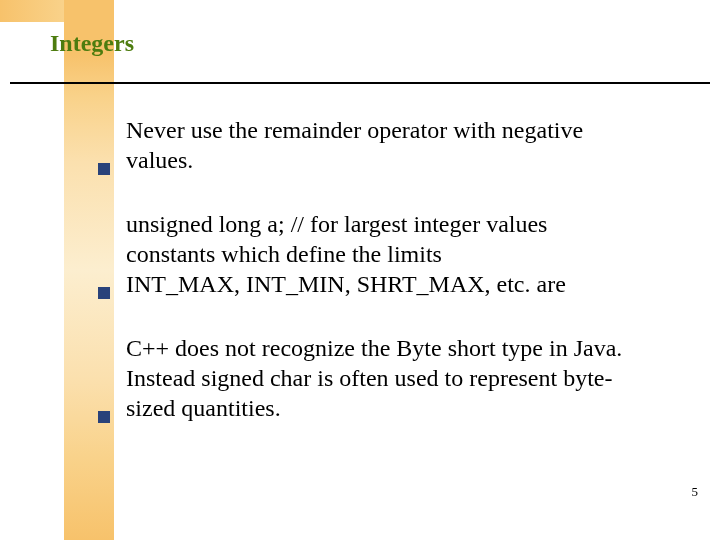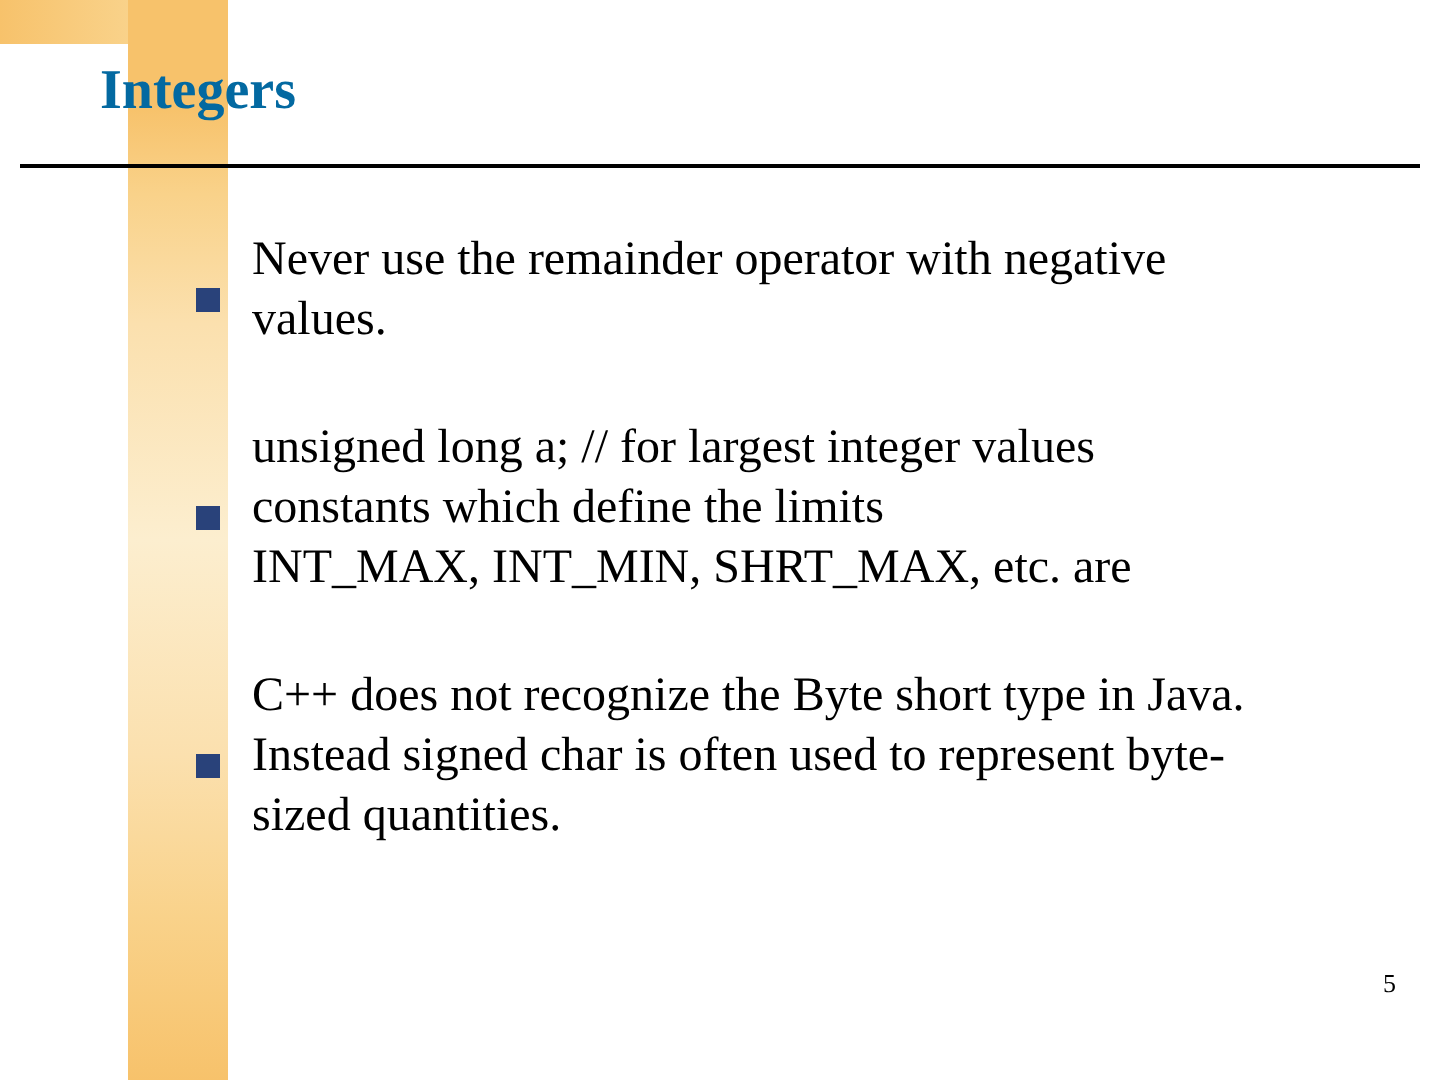--- a/index.html
+++ b/index.html
@@ -36,42 +36,42 @@
     width: 64px;
     height: 22px;
     background: linear-gradient(to right, #f7c26b, #f9d28a);
   }
   .title-box {
     position: absolute;
     left: 50px;
     top: 30px;
   }
   .title {
-    font-size: 28px;
+    font-size: 24px;
     font-weight: bold;
-    color: #0369a1;
+    color: #4d7c0f;
     letter-spacing: 0px;
   }
   .hr-line {
     position: absolute;
     left: 10px;
     top: 82px;
     width: 700px;
     height: 2px;
     background: #000;
   }
   .bullets {
     position: absolute;
     left: 98px;
     top: 115px;
     width: 585px;
   }
   .bullet-item {
     display: flex;
-    align-items: center;
+    align-items: flex-end;
     margin-bottom: 34px;
   }
   .sq {
     width: 12px;
     height: 12px;
     background: #29427a;
     flex: 0 0 12px;
     margin-top: 9px;
     margin-right: 16px;
   }

